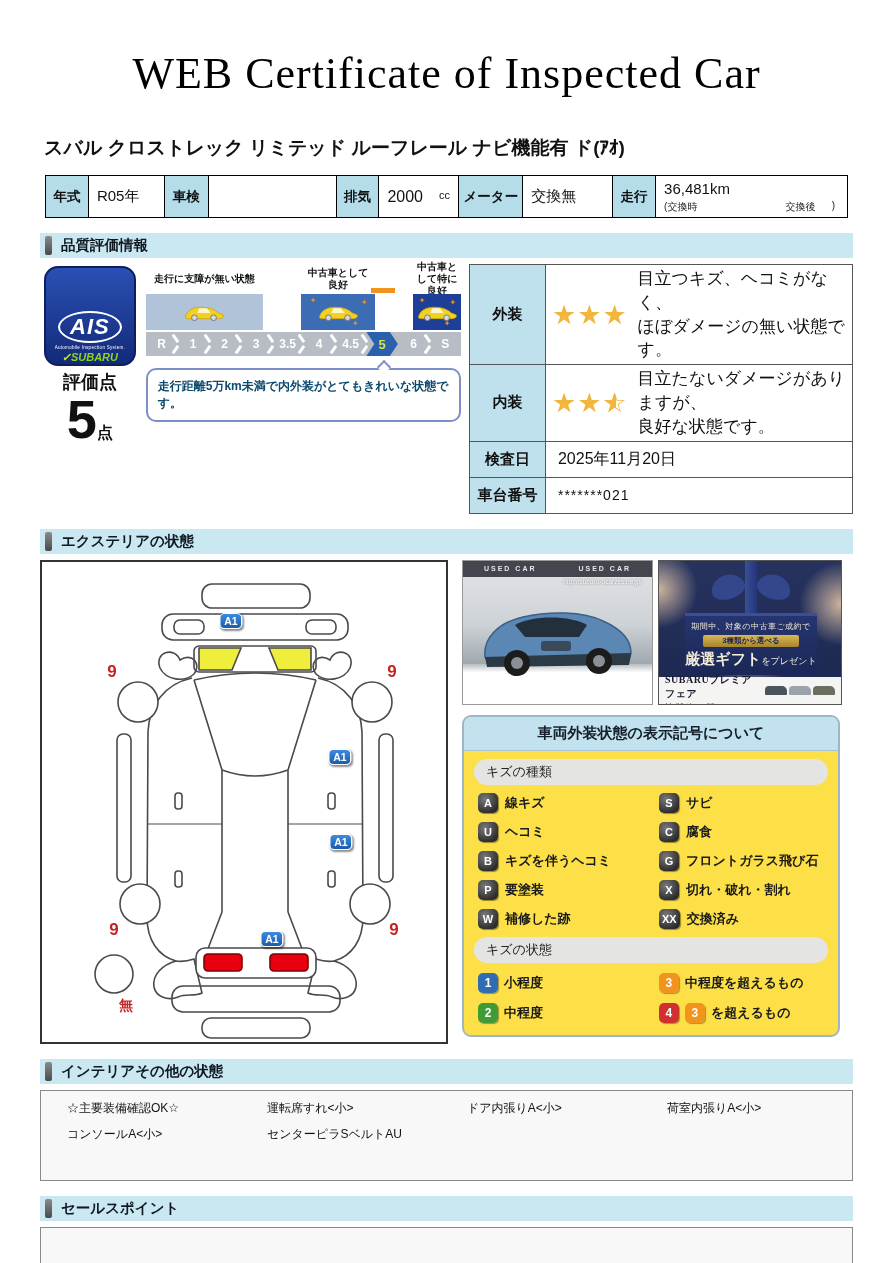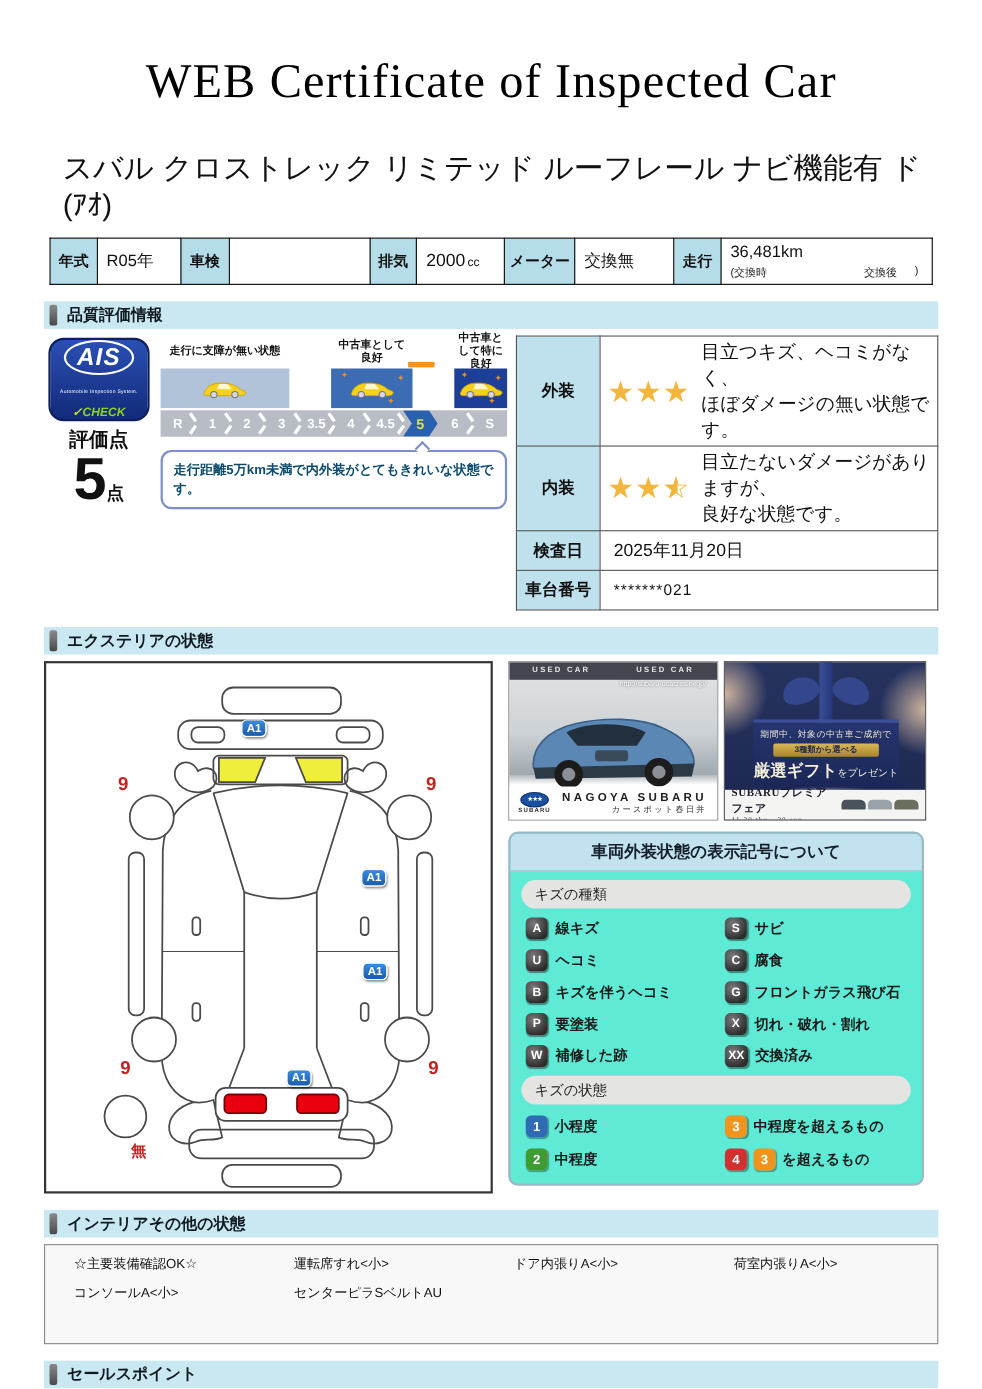--- a/index.html
+++ b/index.html
@@ -2,45 +2,45 @@
 <html><head>
 <meta charset="utf-8">
 <style>
   * { margin:0; padding:0; box-sizing:border-box; }
   html,body { background:#ffffff; }
   body { width:893px; height:1263px; font-family:"Liberation Sans", sans-serif; color:#111; position:relative; overflow:hidden; }
   .page { width:893px; padding:0 40px; }
 
   
   .title { font-family:"Liberation Serif", serif; font-size:44px; text-align:center; margin-top:48px; color:#000; letter-spacing:1px; }
-  .car-name { font-size:27px; font-weight:normal; margin:36px 0 14px 17px; }
+  .car-name { font-size:19px; font-weight:bold; margin:36px 0 14px 4px; }
 
   
   table.spec { border-collapse:collapse; margin-left:5px; width:803px; }
   table.spec td { border:1px solid #000; height:42px; vertical-align:middle; }
   td.h { background:#b5dce9; text-align:center; font-weight:bold; font-size:13.5px; }
   td.v { font-size:15px; padding:0 8px; background:#fff; }
-  .disp-wrap { display:flex; align-items:flex-end; gap:2px; }
+  .disp-wrap { display:flex; align-items:flex-start; gap:16px; }
   .disp-val { font-size:16px; line-height:1.5; }
   .disp-unit { font-size:11px; line-height:1.9; }
   .mileage-cell { padding:3px 8px 2px 12px; }
   .mileage-val { font-size:15px; }
   .mileage-note { font-size:10px; color:#222; display:flex; margin-top:3px; }
   .mileage-note .mn2 { margin-left:88px; }
   .mileage-note .mn3 { margin-left:auto; margin-right:4px; }
 
   
   .band { height:25px; background:#c9e8f2; display:flex; align-items:center; gap:9px; padding-left:5px; margin-top:15px; width:813px; }
   .band .bar { width:7px; height:19px; border-radius:2px; background:linear-gradient(180deg,#8a8a8a,#4a4a4a); }
   .band .lbl { font-size:14.5px; font-weight:bold; color:#101820; }
 
   
   .quality { display:flex; margin-top:6px; width:813px; gap:6px; }
   .ais-col { width:100px; text-align:center; }
-  .ais-logo { width:92px; height:76px; margin:2px auto 0; border-radius:14px; background:linear-gradient(180deg,#2a50b4,#132a7a); border:2px solid #0d1f5e; color:#fff; display:flex; flex-direction:column; align-items:center; justify-content:space-between; }
+  .ais-logo { width:92px; height:100px; margin:2px auto 0; border-radius:14px; background:linear-gradient(180deg,#2a50b4,#132a7a); border:2px solid #0d1f5e; color:#fff; display:flex; flex-direction:column; align-items:center; justify-content:flex-end; }
   .ais-oval { border:2px solid #fff; border-radius:50%; width:64px; height:32px; display:flex; align-items:center; justify-content:center; }
   .ais-txt { font-size:22px; font-weight:bold; font-style:italic; letter-spacing:1px; }
   .ais-sub { font-size:4.5px; margin-top:2px; letter-spacing:0.3px; }
   .ais-check { font-size:11px; font-weight:bold; font-style:italic; color:#8ed41e; margin-top:1px; }
   .ais-check .tick { color:#c8e62e; }
   .score-label { font-size:18px; font-weight:bold; margin-top:4px; }
   .score-line { display:flex; align-items:baseline; justify-content:center; }
   .score-val { font-size:54px; font-weight:bold; line-height:0.95; }
   .score-unit { font-size:16px; font-weight:bold; }
 
@@ -111,21 +111,21 @@
   .b2-gift { font-family:"Liberation Serif", serif; font-size:15px; font-weight:bold; }
   .b2-gift-suffix { font-size:9px; }
   .b2-bottom { position:absolute; bottom:0; left:0; right:0; height:27px; background:#f4f4f2; display:flex; align-items:center; padding:0 6px; gap:4px; }
   .b2-fair { font-family:"Liberation Serif", serif; }
   .b2-fair-main { font-size:10px; font-weight:bold; color:#1a1a2e; letter-spacing:0.5px; }
   .b2-fair-dates { font-size:6.5px; color:#333; letter-spacing:1px; }
   .b2-cars { margin-left:auto; display:flex; gap:2px; align-items:flex-end; }
   .b2-cars span { width:22px; height:9px; border-radius:4px 5px 1px 1px; display:block; }
 
   
-  .legend { margin-top:10px; width:378px; border:2px solid #9fb6c6; border-radius:9px; background:#5eead4; overflow:hidden; }
+  .legend { margin-top:10px; width:378px; border:2px solid #9fb6c6; border-radius:9px; background:#fde047; overflow:hidden; }
   .legend-title { background:#c2e2ef; height:34px; display:flex; align-items:center; justify-content:center; font-size:15px; font-weight:bold; color:#15202a; border-bottom:1px solid #a8c4d4; }
   .legend-body { padding:8px 10px 10px; }
   .legend-sub { background:#e4e4e3; border-radius:13px; height:26px; display:flex; align-items:center; padding-left:12px; font-size:13px; font-weight:normal; color:#222; margin-bottom:6px; }
   .kinds { display:grid; grid-template-columns:52% 48%; row-gap:9px; padding:2px 2px 8px 4px; }
   .kind { display:flex; align-items:center; gap:7px; font-size:13px; font-weight:bold; color:#1a1a1a; }
   .badge-dark { min-width:20px; height:20px; padding:0 3px; border-radius:5px; background:radial-gradient(circle at 35% 30%, #7a7a7a, #2c2c2c 75%); color:#fff; font-size:11px; font-weight:bold; display:flex; align-items:center; justify-content:center; box-shadow:1px 1px 1px rgba(0,0,0,0.4); }
   .states { display:grid; grid-template-columns:52% 48%; row-gap:10px; padding:4px 2px 2px 4px; }
   .state { display:flex; align-items:center; gap:6px; font-size:13px; font-weight:bold; color:#1a1a1a; }
   .badge-color { min-width:20px; height:20px; border-radius:5px; color:#fff; font-size:12px; font-weight:bold; display:flex; align-items:center; justify-content:center; box-shadow:1px 1px 1px rgba(0,0,0,0.35); }
 
@@ -179,21 +179,21 @@
     <span class="lbl">品質評価情報</span>
   </div>
 
   <div class="quality">
     <div class="ais-col">
       <div class="ais-logo">
         <div class="ais-oval">
             <span class="ais-txt">AIS</span>
           </div>
         <div class="ais-sub">Automobile Inspection System.</div>
-        <div class="ais-check"><span class="tick">✓</span><span>CHECK</span></div>
+        <div class="ais-check"><span class="tick">✓</span><span>SUBARU</span></div>
       </div>
       <div class="score-label">評価点</div>
       <div class="score-line">
         <span class="score-val">5</span>
         <span class="score-unit">点</span>
       </div>
     </div>
 
     <div class="scale-col">
       <div class="zones" id="zones">
@@ -391,30 +391,20 @@
           <svg class="b1-car" width="172" height="84" viewBox="0 0 172 84">
             <path d="M14,62 C12,44 26,28 52,22 C78,16 112,16 132,26 C150,34 160,44 160,58 L158,66 L18,68 Z" fill="#5b87b5" stroke="#3c5f85" stroke-width="1.5"></path>
             <path d="M44,30 C60,20 100,20 116,30 L108,42 L54,42 Z" fill="#22303e"></path>
             <path d="M14,62 L160,58 L158,70 L16,72 Z" fill="#2c3a46"></path>
             <circle cx="46" cy="68" r="13" fill="#1c1c1c"></circle>
               <circle cx="46" cy="68" r="6" fill="#8a9096"></circle>
             <circle cx="128" cy="66" r="13" fill="#1c1c1c"></circle>
               <circle cx="128" cy="66" r="6" fill="#8a9096"></circle>
             <rect x="70" y="46" width="30" height="10" rx="3" fill="#3a4a58"></rect>
           </svg>
-          <div class="b1-bottom">
-            <div class="b1-logo">
-              <div class="b1-logo-oval">★★★</div>
-              <div class="b1-logo-name">SUBARU</div>
-            </div>
-            <div>
-              <div class="b1-dealer-en">NAGOYA SUBARU</div>
-              <div class="b1-dealer-jp">カースポット春日井</div>
-            </div>
-          </div>
         </div>
 
         <div class="banner banner2">
           <div class="b2-ribbon-v"></div>
           <div class="b2-bow"></div>
           <div class="b2-box">
             <div class="b2-line1">期間中、対象の中古車ご成約で</div>
             <div class="b2-badge">3種類から選べる</div>
             <div class="b2-line2">
               <span class="b2-gift">厳選ギフト</span><span class="b2-gift-suffix">をプレゼント</span>

